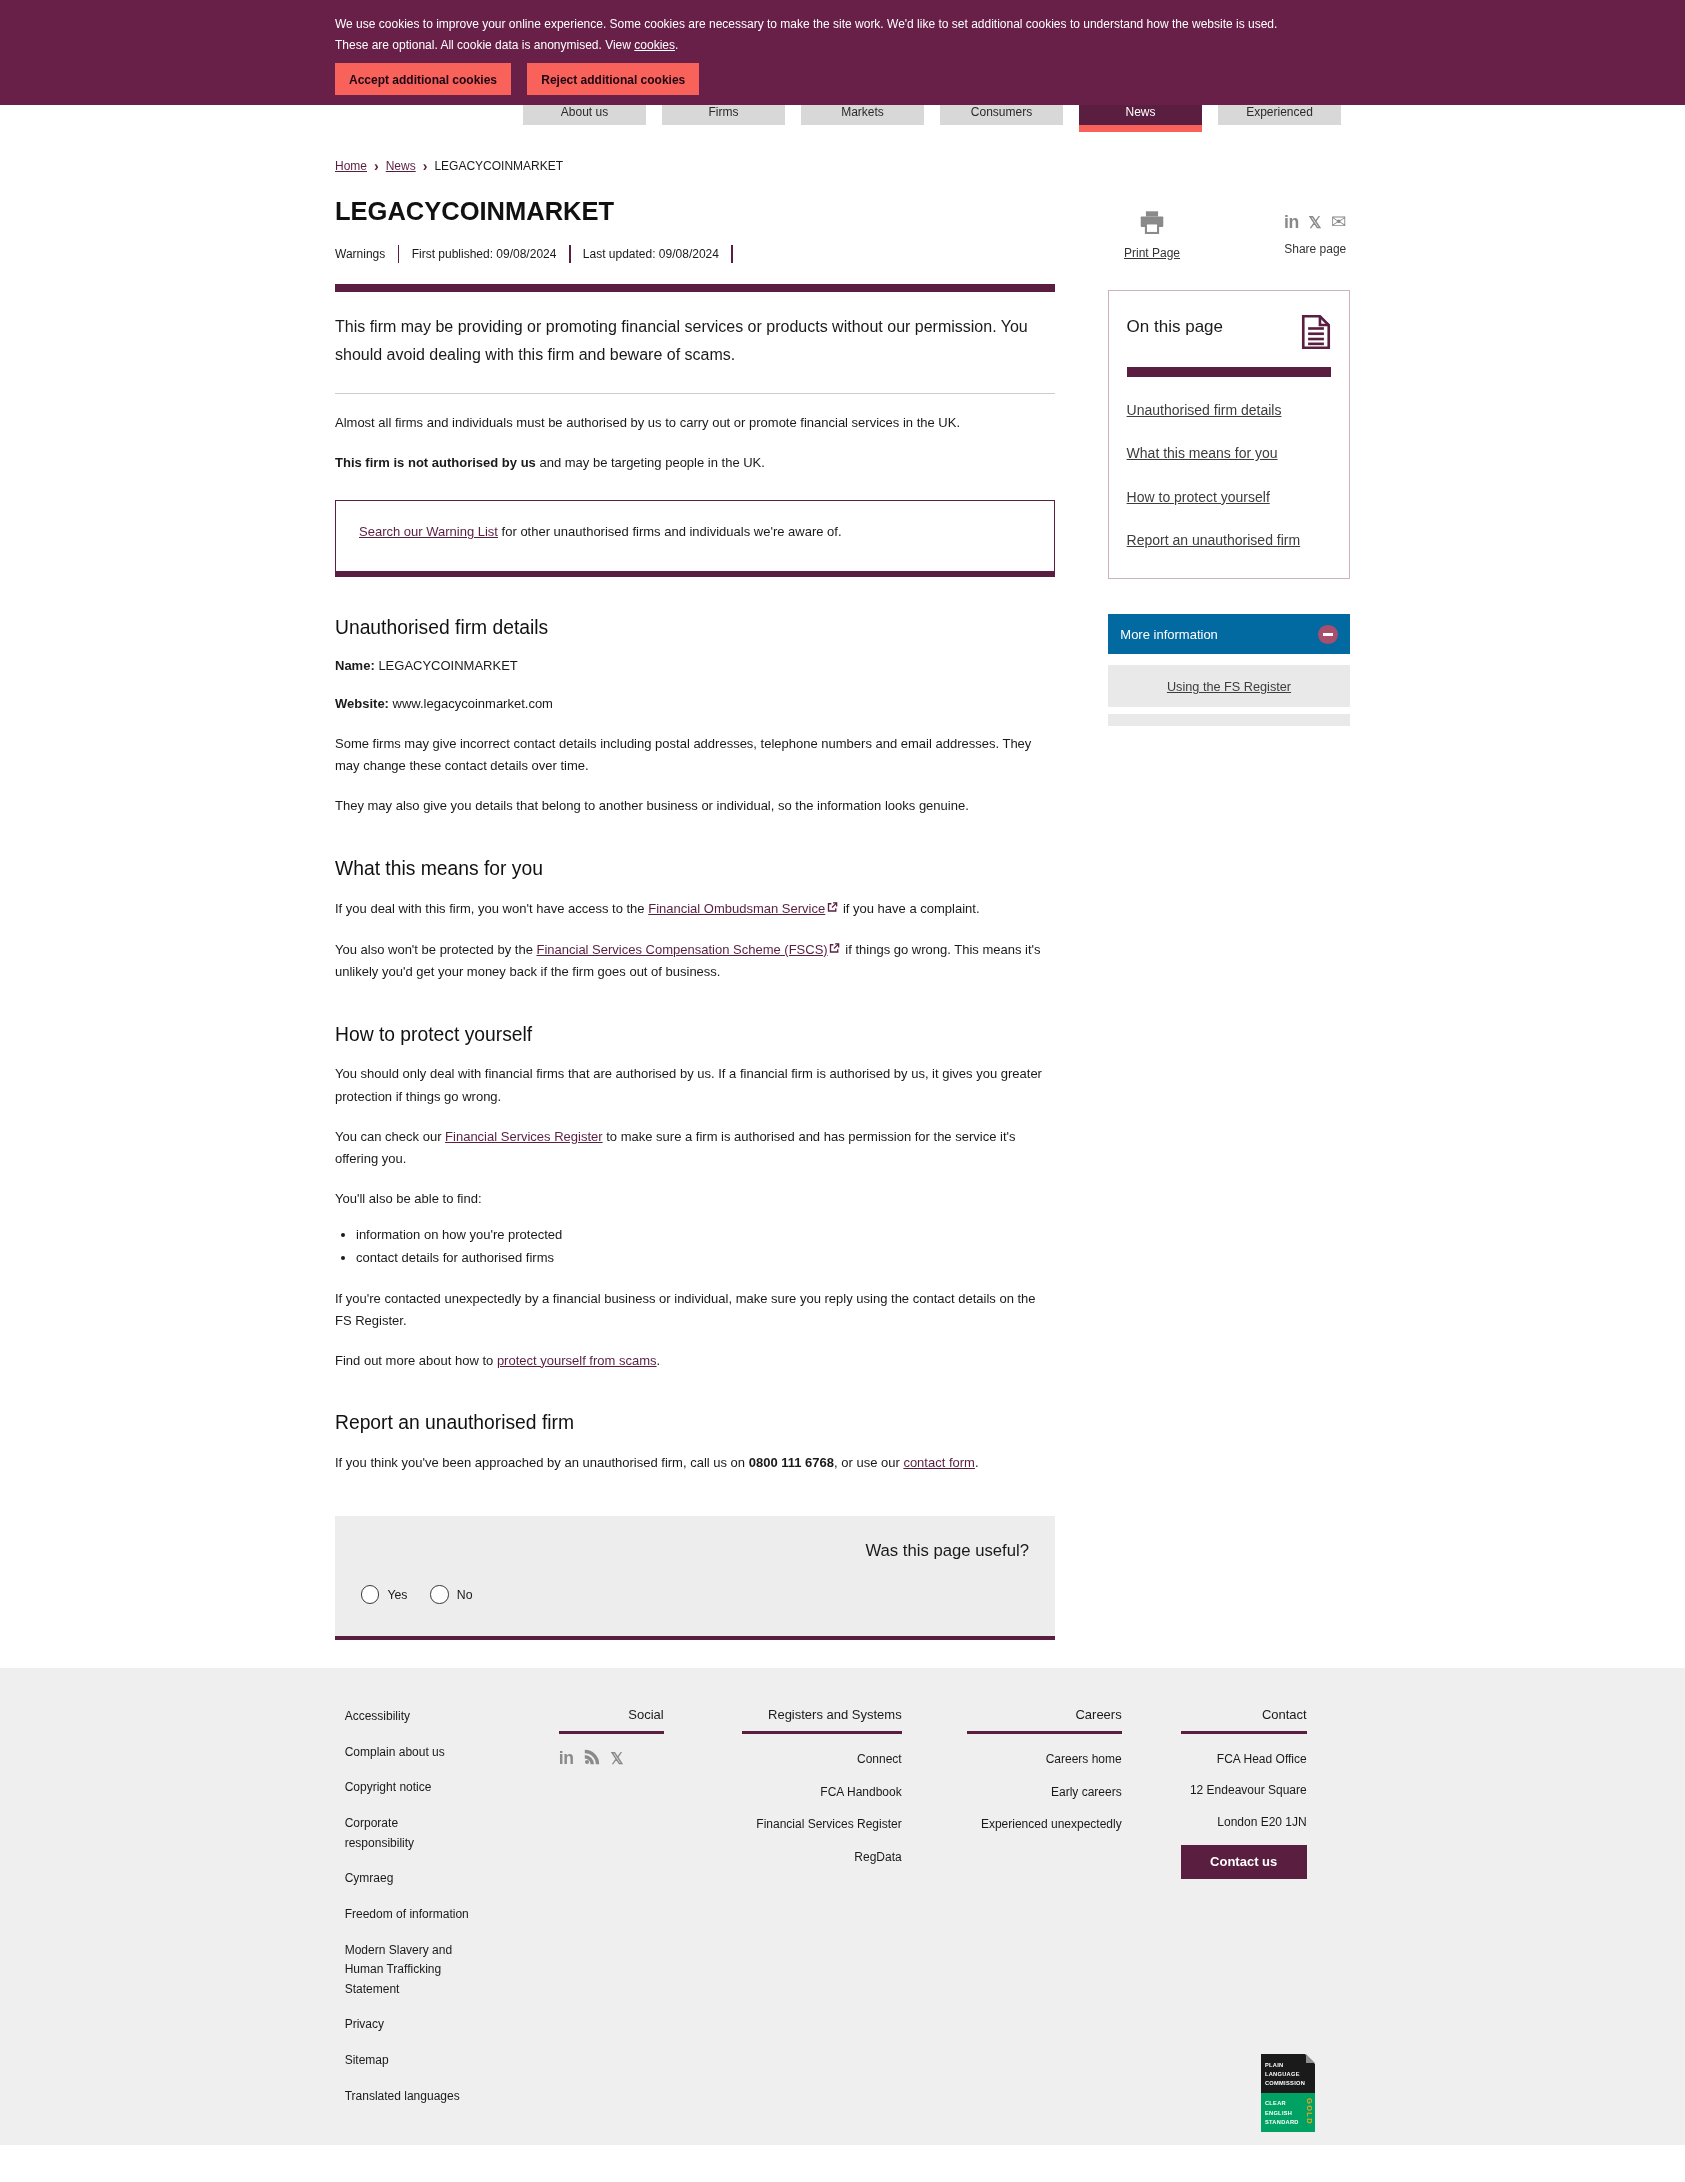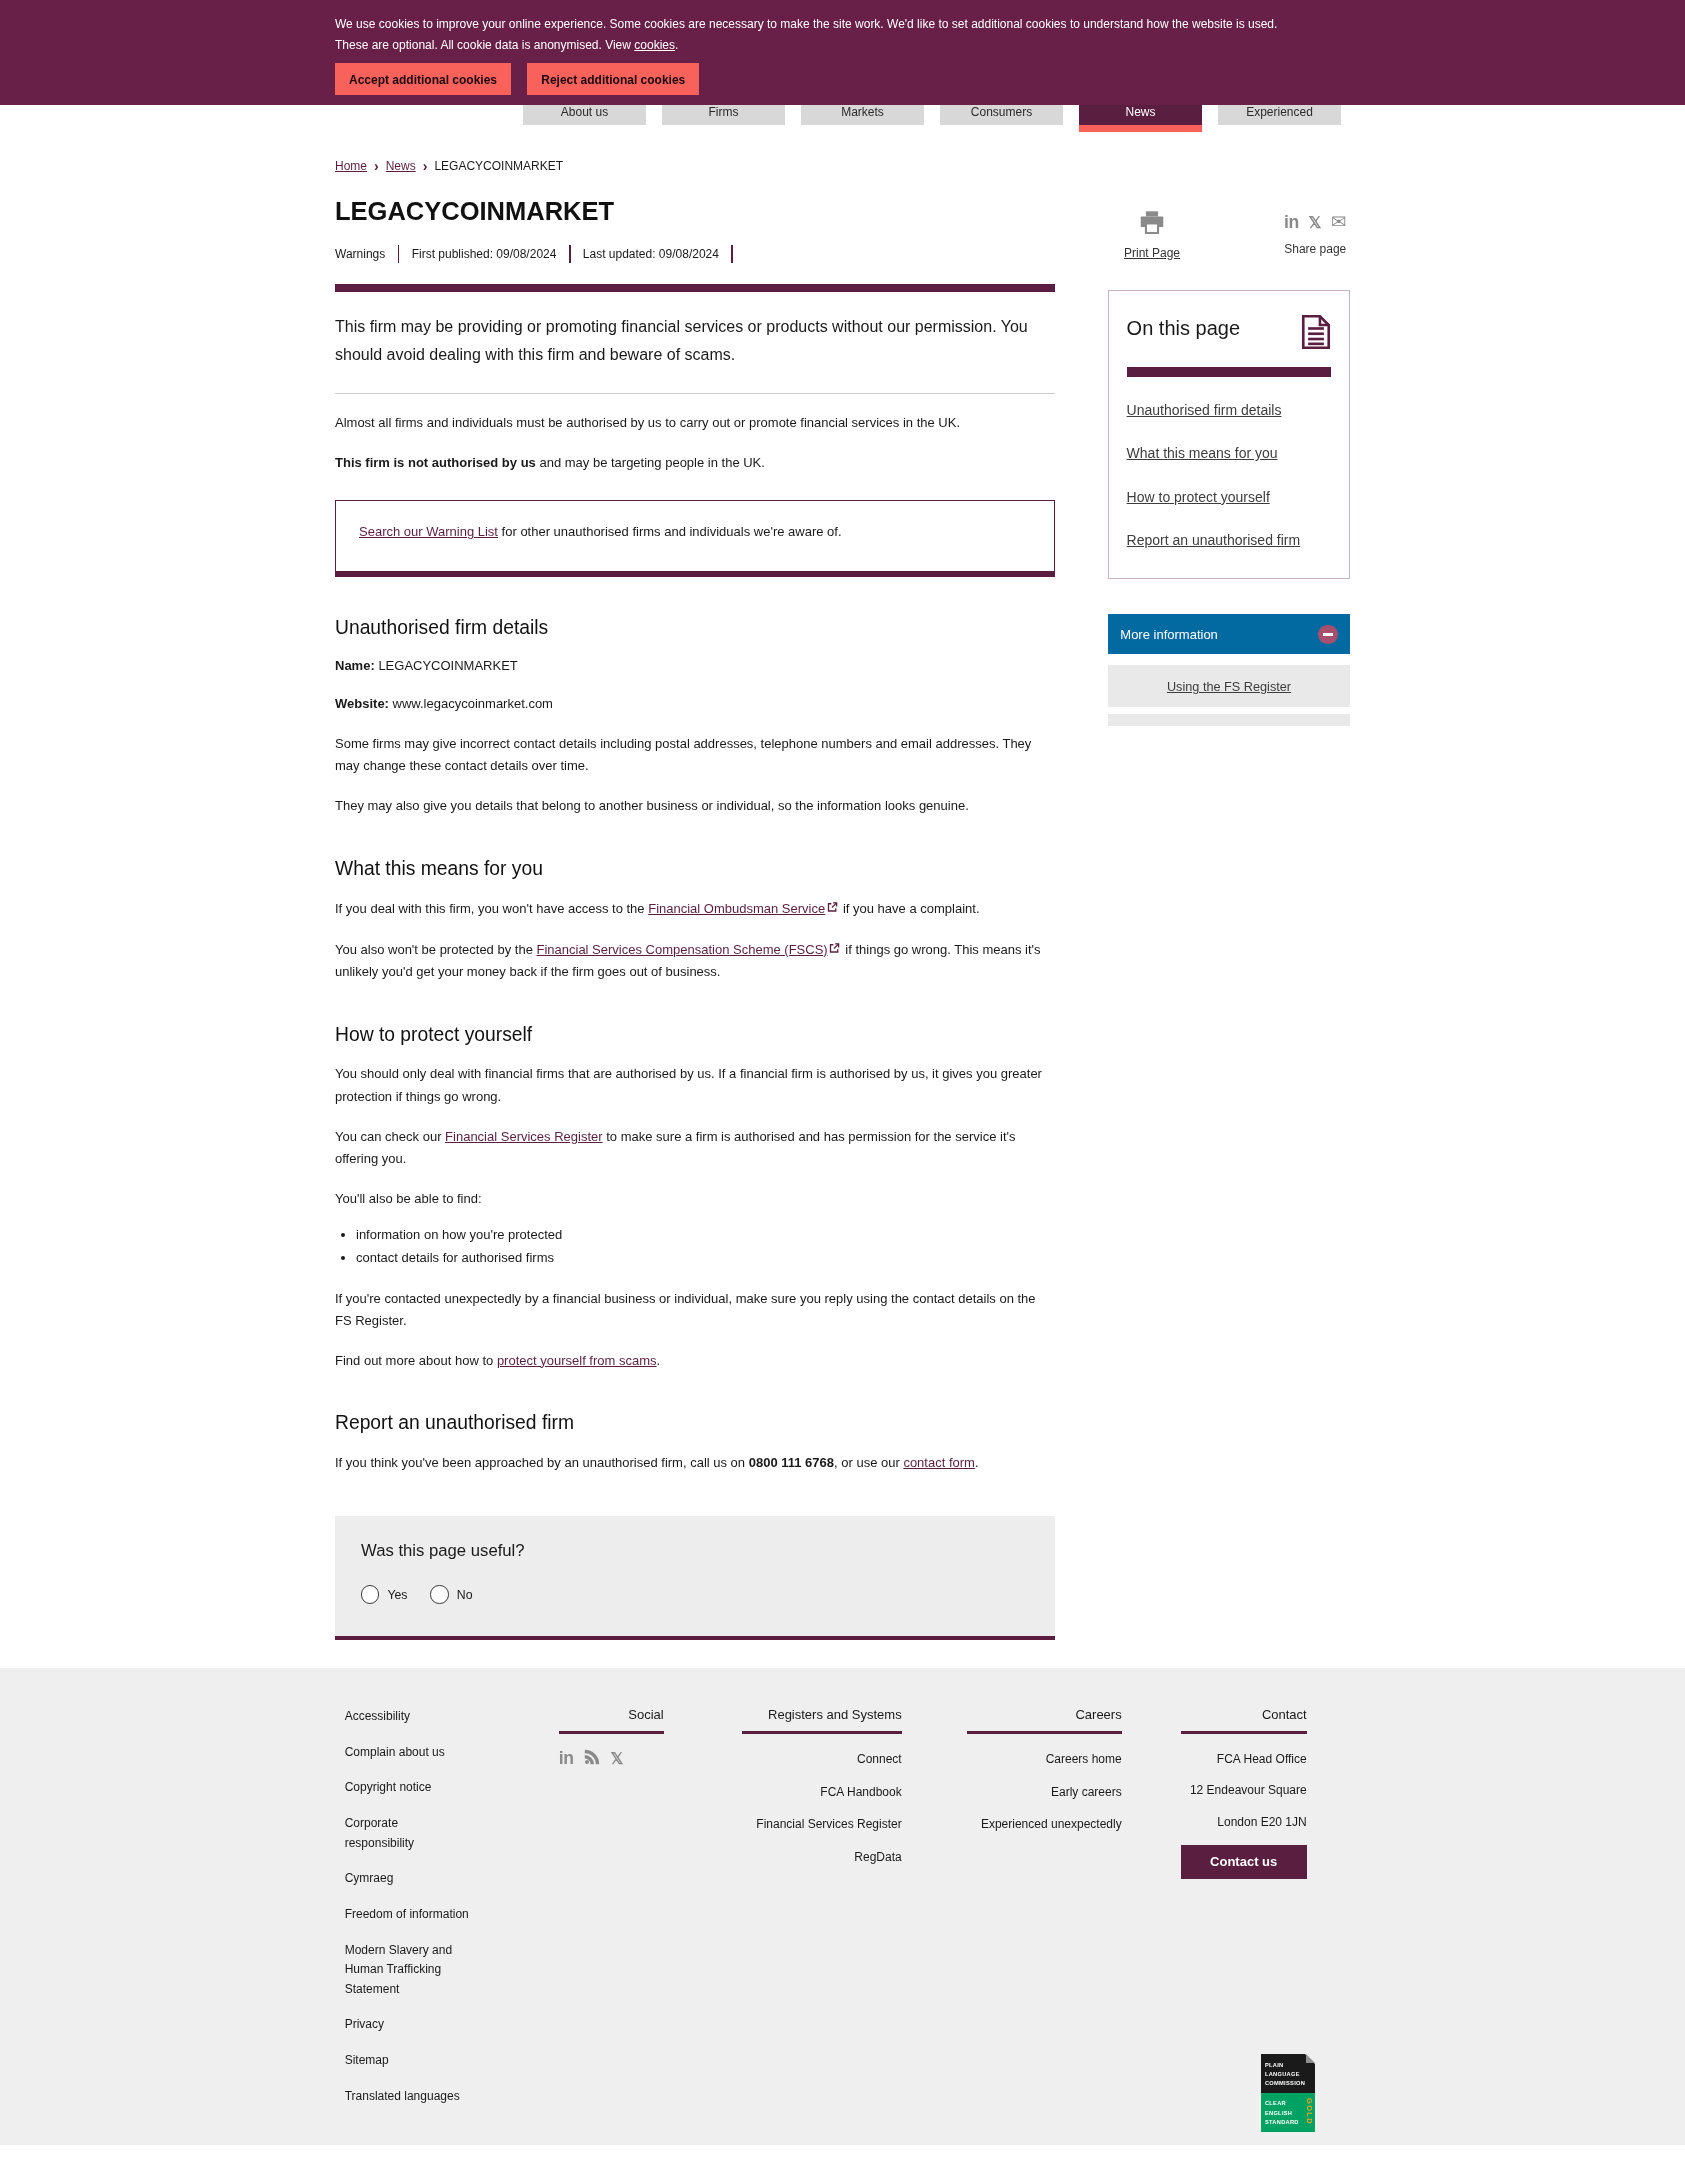--- a/index.html
+++ b/index.html
@@ -72,41 +72,41 @@
   p.detail { font-size:13px; line-height:1.72; margin:16px 0 0; }
   .lbl { font-weight:bold; }
 
   ul.bullets { margin:14px 0 0; padding-left:21px; }
   ul.bullets li { font-size:13px; line-height:1.75; }
 
   .feedback {
     background:#ededed; border-bottom:4.4px solid #5a1e41;
     margin-top:42px; padding:24.6px 26px 32px;
   }
-  .feedback-title { font-size:16.7px; }
+  .feedback-title { font-size:16.7px;text-align:right; }
   .radio-row { margin-top:24.6px; display:flex; align-items:center; }
   .radio {
     width:18.4px; height:18.4px; border:0.9px solid #3a3a3a; border-radius:50%;
     background:#fff; display:inline-block; margin-right:8px; cursor:pointer; flex:0 0 auto;
   }
   .radio-label { font-size:12.3px; margin-right:23px; }
 
   
   .print-share { display:flex; justify-content:space-between; margin-top:26px; padding:0 3.5px 0 16px; }
   .ps-block { text-align:center; }
   .ps-label { font-size:12px; color:#333; margin-top:8px; }
   .ps-label.link { text-decoration:underline; cursor:pointer; }
   .share-icons { display:flex; align-items:center; justify-content:center; gap:9.7px; color:#8a8a8a; height:23px; }
   .li-icon { font-weight:bold; font-size:17.6px; color:#8a8a8a; letter-spacing:-0.4px; cursor:pointer; }
   .x-icon { font-weight:600; font-size:16px; color:#8a8a8a; cursor:pointer; }
   .mail-icon { font-size:18.4px; color:#8a8a8a; cursor:pointer; }
 
   .otp-card { border:0.9px solid #cdb3c2; margin-top:30px; padding:23px 17.6px 28px; }
   .otp-head { display:flex; justify-content:space-between; align-items:flex-start; }
-  .otp-title { font-size:20px; padding-top:3.5px; }
+  .otp-title { font-size:17px; padding-top:3.5px; }
   .otp-bar { height:10.5px; background:#5a1e41; margin-top:14px; }
   .otp-link {
     display:block; margin-top:23px; font-size:14px; line-height:1.45;
     color:#3d3d3d; text-decoration:underline; cursor:pointer;
   }
 
   .more-info { margin-top:35px; }
   .mi-header {
     background:#0369a1; color:#fff; font-size:13px; padding:10.5px 12.3px;
     display:flex; justify-content:space-between; align-items:center; cursor:pointer;

